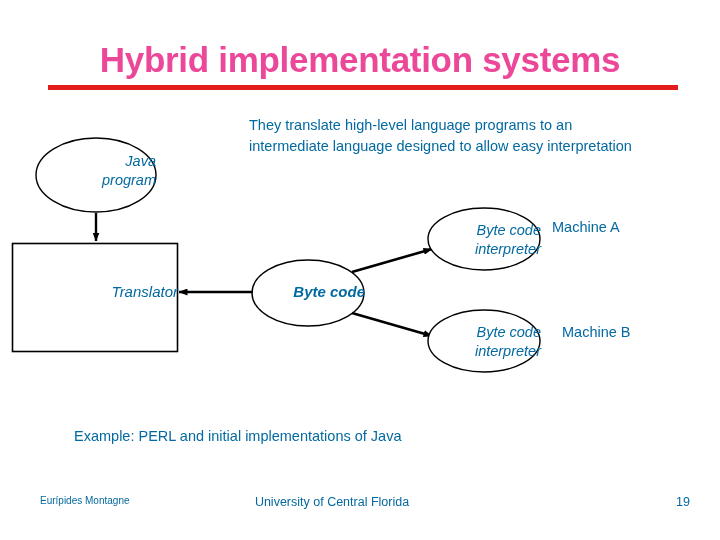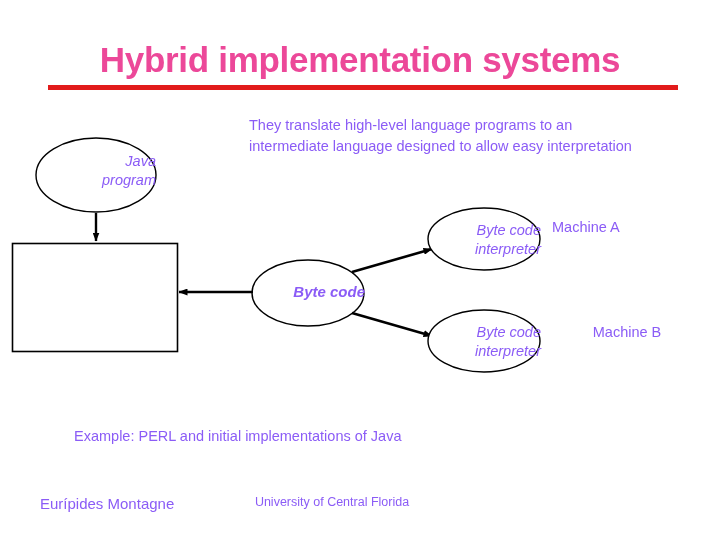--- a/index.html
+++ b/index.html
@@ -47,21 +47,21 @@
     position: absolute;
     left: 0;
     top: 0;
     width: 720px;
     height: 540px;
   }
   
   .txt {
     position: absolute;
     font-family: "Liberation Sans", sans-serif;
-    color: #8b5cf6;
+    color: #0369a1;
   }
   #desc {
     left: 249px;
     top: 115px;
     width: 400px;
     font-size: 14.5px;
     line-height: 21px;
     text-align: left;
   }
   .node-label {
@@ -102,41 +102,41 @@
     left: 552px;
     top: 219px;
     width: 130px;
     text-align: left;
     font-size: 14.5px;
   }
   #lbl-machine-b {
     left: 562px;
     top: 324px;
     width: 130px;
-    text-align: center;
+    text-align: left;
     font-size: 14.5px;
   }
   #lbl-intermediate {
     left: 248px;
     top: 341px;
     width: 120px;
   }
   #example {
     left: 62px;
     top: 428px;
     width: 560px;
     text-align: left;
     font-size: 14.5px;
     margin-left: 12px;
   }
   
   #footer-author {
     left: 40px;
     top: 495px;
-    font-size: 15px;
+    font-size: 10px;
   }
   #footer-org {
     left: 0px;
     top: 495px;
     width: 664px;
     text-align: center;
     font-size: 12.5px;
   }
   #footer-page {
     left: 0px;
@@ -180,20 +180,21 @@
     <ellipse cx="484" cy="341" rx="56" ry="31" fill="#ffffff" stroke="#000000" stroke-width="1.4"></ellipse>
   </svg>
 
   <div class="txt" id="desc">They translate high-level language programs to an intermediate language designed to allow easy interpretation</div>
 
   <div class="txt node-label" id="lbl-java">
     <div>Java</div>
     <div>program</div>
   </div>
 
+  <div class="txt node-label" id="lbl-translator">Translator</div>
 
   <div class="txt node-label" id="lbl-bytecode">Byte code</div>
 
   <div class="txt node-label" id="lbl-interp-a">
     <div>Byte code</div>
     <div>interpreter</div>
   </div>
 
   <div class="txt node-label" id="lbl-interp-b">
     <div>Byte code</div>
@@ -202,14 +203,15 @@
 
   <div class="txt" id="lbl-machine-a">Machine A</div>
 
   <div class="txt" id="lbl-machine-b">Machine B</div>
 
 
   <div class="txt" id="example">Example: PERL and initial implementations of Java</div>
 
   <div class="txt" id="footer-author">Eurípides Montagne</div>
   <div class="txt" id="footer-org">University of Central Florida</div>
+  <div class="txt" id="footer-page">19</div>
 
 </div>
 
 </body></html>

